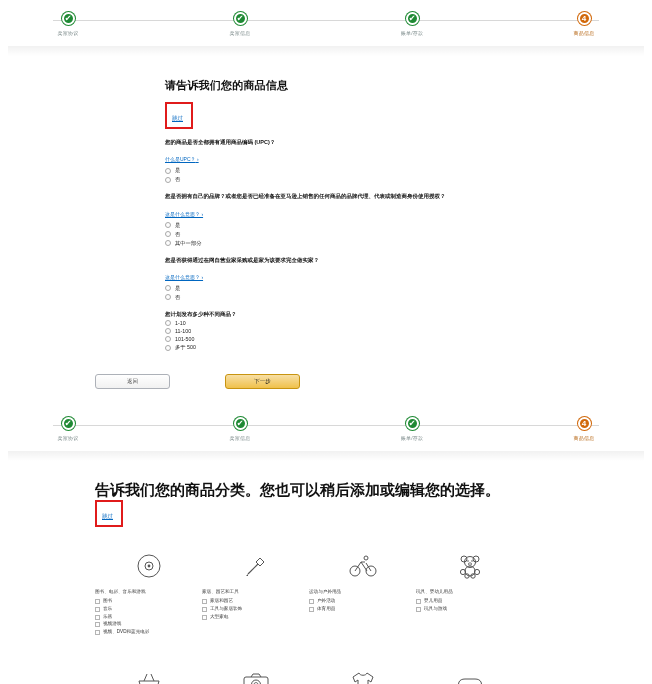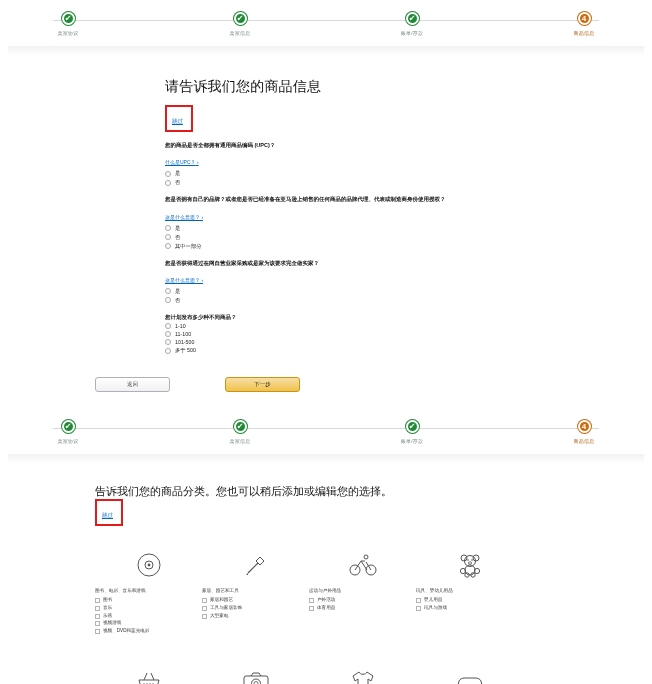--- a/index.html
+++ b/index.html
@@ -58,22 +58,22 @@
     letter-spacing: .2px;
   }
   .step.current .step-label { color: #b4610c; }
   .stepper-shadow {
     height: 10px;
     background: linear-gradient(to bottom, rgba(0,0,0,.055), rgba(0,0,0,0));
     margin: 0 8px;
   }
   .form-wrap { padding: 22px 0 0 165px; }
   .form-title {
-    font-size: 14px;
-    font-weight: normal;
+    font-size: 11px;
+    font-weight: bold;
     color: #111;
     margin-bottom: 9px;
     letter-spacing: .2px;
   }
   .skip-box {
     display: inline-block;
     border: 2px solid #e01b1b;
     padding: 2px 8px 3px 5px;
     margin-bottom: 9px;
   }
@@ -133,22 +133,22 @@
   }
   .btn-next {
     background: linear-gradient(to bottom, #f7dfa5, #f0c14b);
     border-color: #c89411;
     color: #111;
   }
 
   
   .cat-wrap { padding: 20px 0 0 95px; }
   .cat-title {
-    font-size: 11px;
-    font-weight: normal;
+    font-size: 15px;
+    font-weight: bold;
     margin-bottom: 0;
   }
   .cat-grid {
     display: grid;
     grid-template-columns: repeat(4, 107px);
     gap: 30px 0;
     margin-top: 14px;
   }
   .cat-cell { width: 107px; }
   .cat-icon {

